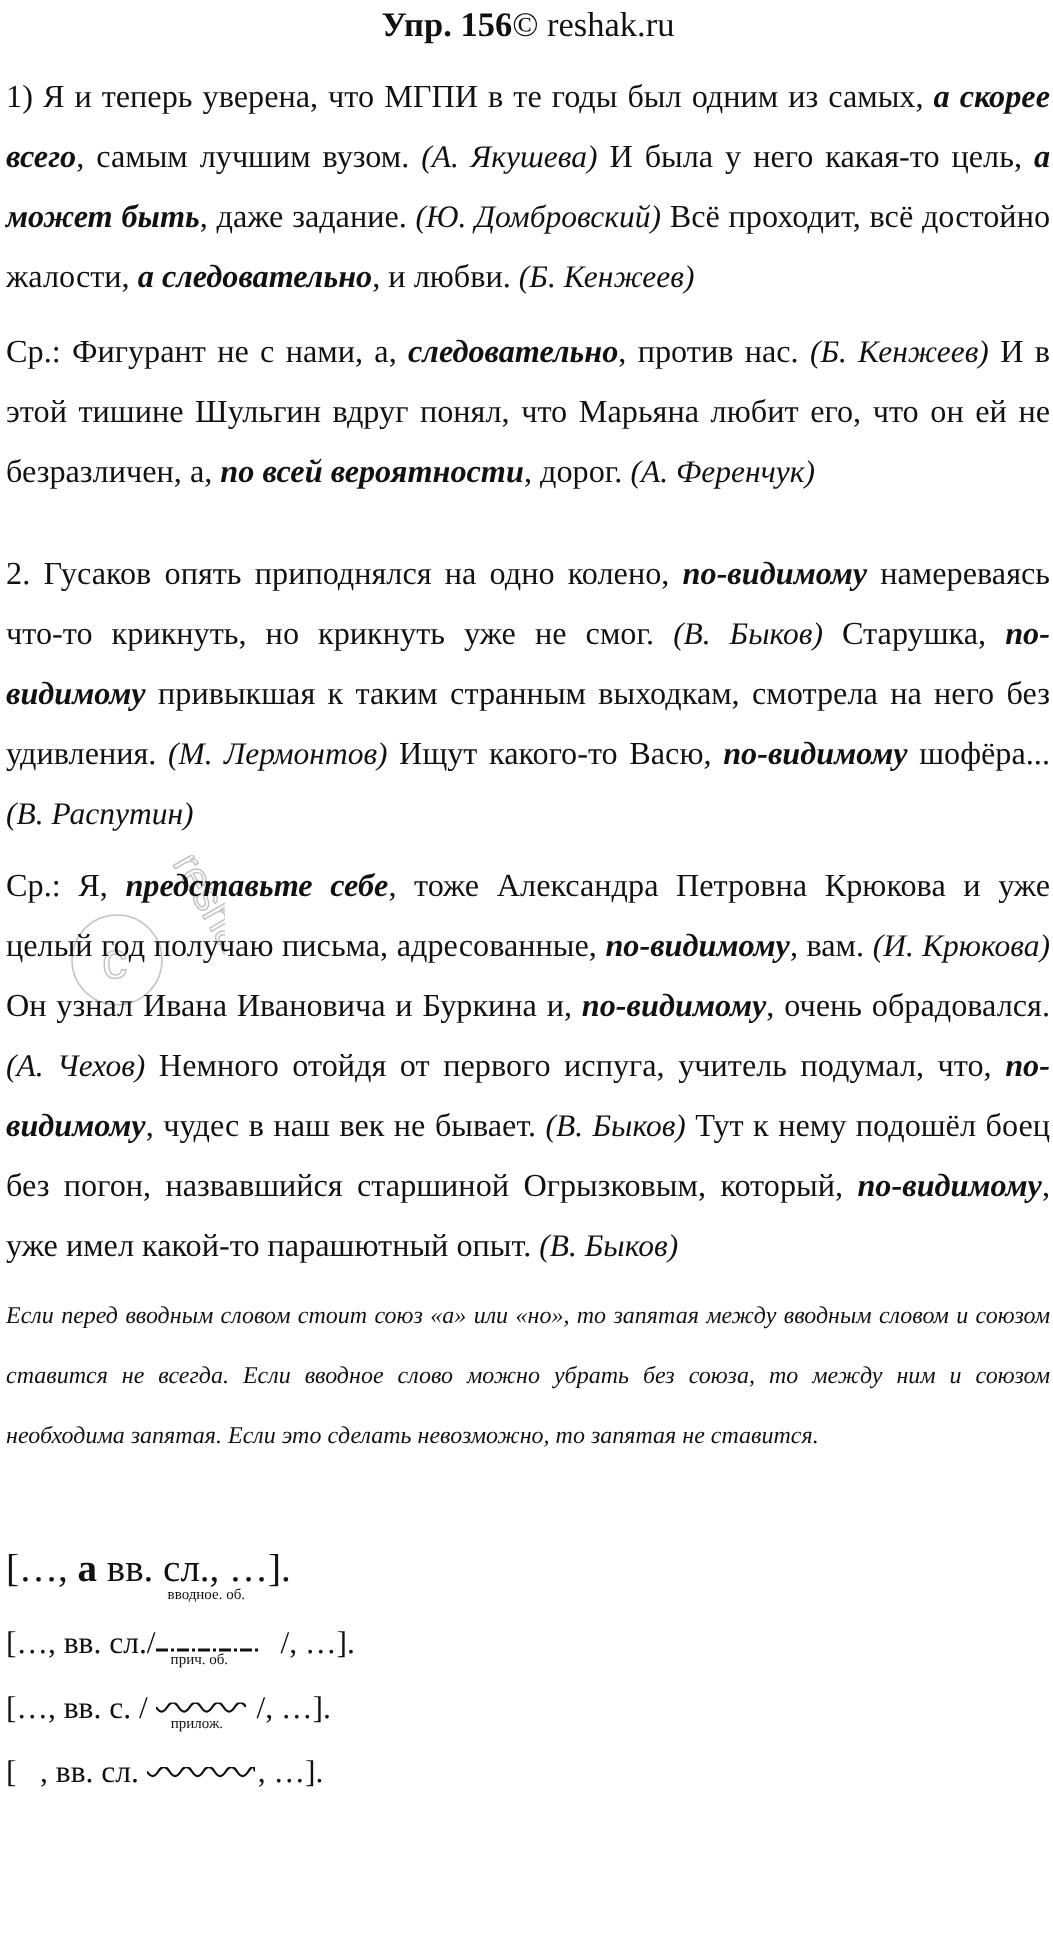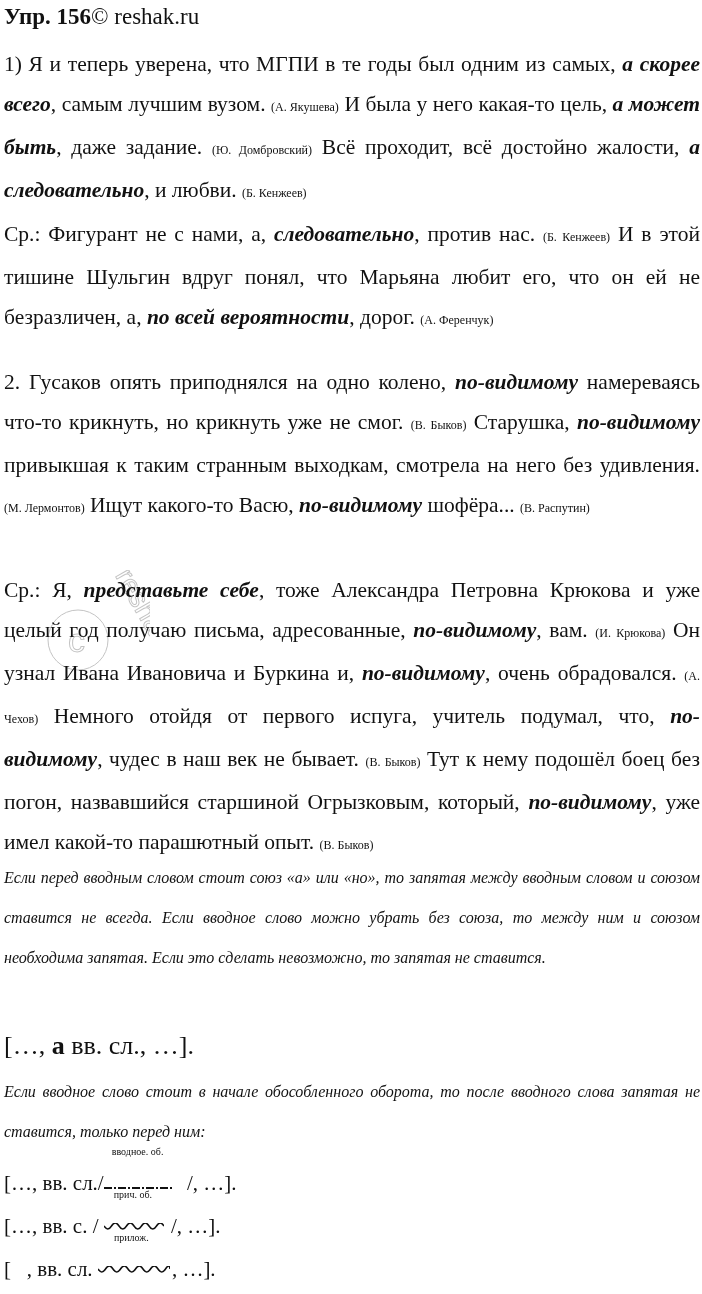--- a/index.html
+++ b/index.html
@@ -3,31 +3,31 @@
 <meta charset="utf-8">
 <style>
   html, body { margin: 0; padding: 0; background: #ffffff; }
   body {
     width: 702px; height: 1294px; overflow: hidden; position: relative;
     font-family: "Liberation Serif", "DejaVu Serif", serif;
     color: #111111;
   }
   .header {
     position: absolute; left: 4px; right: 2px; top: 2px; height: 30px;
-    display: flex; justify-content: flex-start; align-items: baseline;
+    display: flex; justify-content: center; align-items: baseline;
     font-size: 23px; line-height: 30px;
   }
   .header .title { font-weight: bold; }
   .content { position: absolute; left: 4px; top: 44px; width: 696px; }
   .para {
     font-size: 21.5px; line-height: 40px; text-align: justify;
     margin: 0 0 8px 0; word-spacing: 0px;
   }
   .para .kw { font-weight: bold; font-style: italic; }
-  .para .src { font-size: 12px; }
+  .para .src { font-style: italic; font-size: 21px; }
   .para.rule { font-style: italic; font-size: 16px; }
   .p1 { height: 160px; }
   .p2 { height: 120px; margin-top: 10px; }
   .p3 { height: 200px; margin-top: 28px; }
   .p4 { height: 280px; margin-top: 8px; }
   .p5 { height: 160px; margin-top: 6px; }
   .scheme { font-size: 26px; line-height: 40px; margin: 0 0 6px 0; height: 40px; }
   .scheme b { font-weight: bold; }
   .p6 { height: 80px; margin-top: 6px; }
   .diag { position: relative; height: 43px; font-size: 21px; line-height: 46px; white-space: nowrap; }
@@ -62,21 +62,20 @@
 
 <div class="content">
   <p class="para p1"><span>1) Я и теперь уверена, что МГПИ в те годы был одним из самых, </span><span class="kw">а скорее всего</span><span>, самым лучшим вузом. </span><span class="src">(А. Якушева)</span><span> И была у него какая-то цель, </span><span class="kw">а может быть</span><span>, даже задание. </span><span class="src">(Ю. Домбровский)</span><span> Всё проходит, всё достойно жалости, </span><span class="kw">а следовательно</span><span>, и любви. </span><span class="src">(Б. Кенжеев)</span></p>
   <p class="para p2"><span>Ср.: Фигурант не с нами, а, </span><span class="kw">следовательно</span><span>, против нас. </span><span class="src">(Б. Кенжеев)</span><span> И в этой тишине Шульгин вдруг понял, что Марьяна любит его, что он ей не безразличен, а, </span><span class="kw">по всей вероятности</span><span>, дорог. </span><span class="src">(А. Ференчук)</span></p>
   <p class="para p3"><span>2. Гусаков опять приподнялся на одно колено, </span><span class="kw">по-видимому</span><span> намереваясь что-то крикнуть, но крикнуть уже не смог. </span><span class="src">(В. Быков)</span><span> Старушка, </span><span class="kw">по-видимому</span><span> привыкшая к таким странным выходкам, смотрела на него без удивления. </span><span class="src">(М. Лермонтов)</span><span> Ищут какого-то Васю, </span><span class="kw">по-видимому</span><span> шофёра... </span><span class="src">(В. Распутин)</span></p>
   <p class="para p4"><span>Ср.: Я, </span><span class="kw">представьте себе</span><span>, тоже Александра Петровна Крюкова и уже целый год получаю письма, адресованные, </span><span class="kw">по-видимому</span><span>, вам. </span><span class="src">(И. Крю­кова)</span><span> Он узнал Ивана Ивановича и Буркина и, </span><span class="kw">по-видимому</span><span>, очень обрадовался. </span><span class="src">(А. Чехов)</span><span> Немного отойдя от первого испуга, учитель подумал, что, </span><span class="kw">по-видимому</span><span>, чудес в наш век не бывает. </span><span class="src">(В. Быков)</span><span> Тут к нему подошёл боец без погон, назвавшийся старшиной Огрызковым, который, </span><span class="kw">по-видимому</span><span>, уже имел какой-то парашютный опыт. </span><span class="src">(В. Бы­ков)</span></p>
   <p class="para rule p5">Если перед вводным словом стоит союз «а» или «но», то запятая между вводным словом и союзом ставится не всегда. Если вводное слово можно убрать без союза, то между ним и союзом необходима запятая. Если это сделать невозможно, то запятая не ставится.</p>
   <div class="scheme">
     <span>[…, </span><b>а</b><span> вв. сл., …].</span>
   </div>
-  <p class="para rule p6">Если вводное слово стоит в начале обособленного оборота, то после вводного слова запятая не ставится, только перед ним:</p>
 
   <div class="diag">
     <span>[…, вв. сл./</span><span style="position:relative;display:inline-block;width:78px;">
       <span class="lbl" style="left:8px;top:-14px;">вводное. об.</span>
       <span class="dashline"></span>
     </span><span> /, …].</span>
   </div>
 
   <div class="diag">
     <span>[…, вв. с. / </span><span style="position:relative;display:inline-block;width:62px;">

